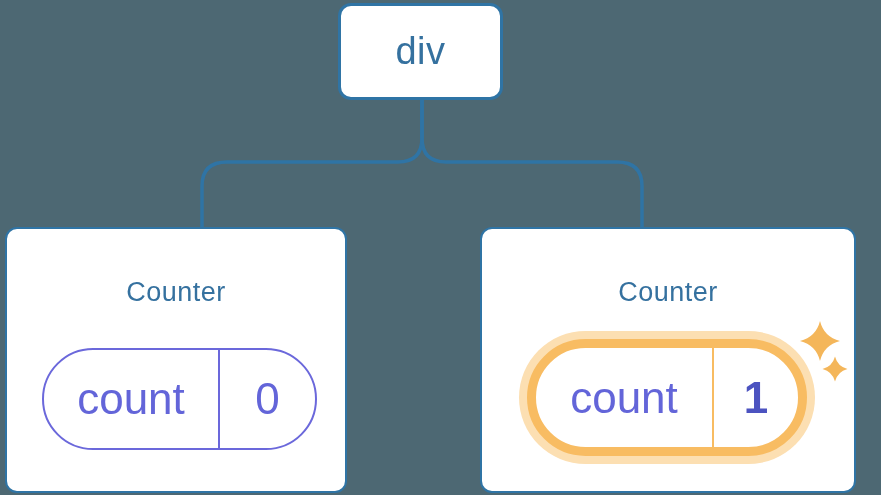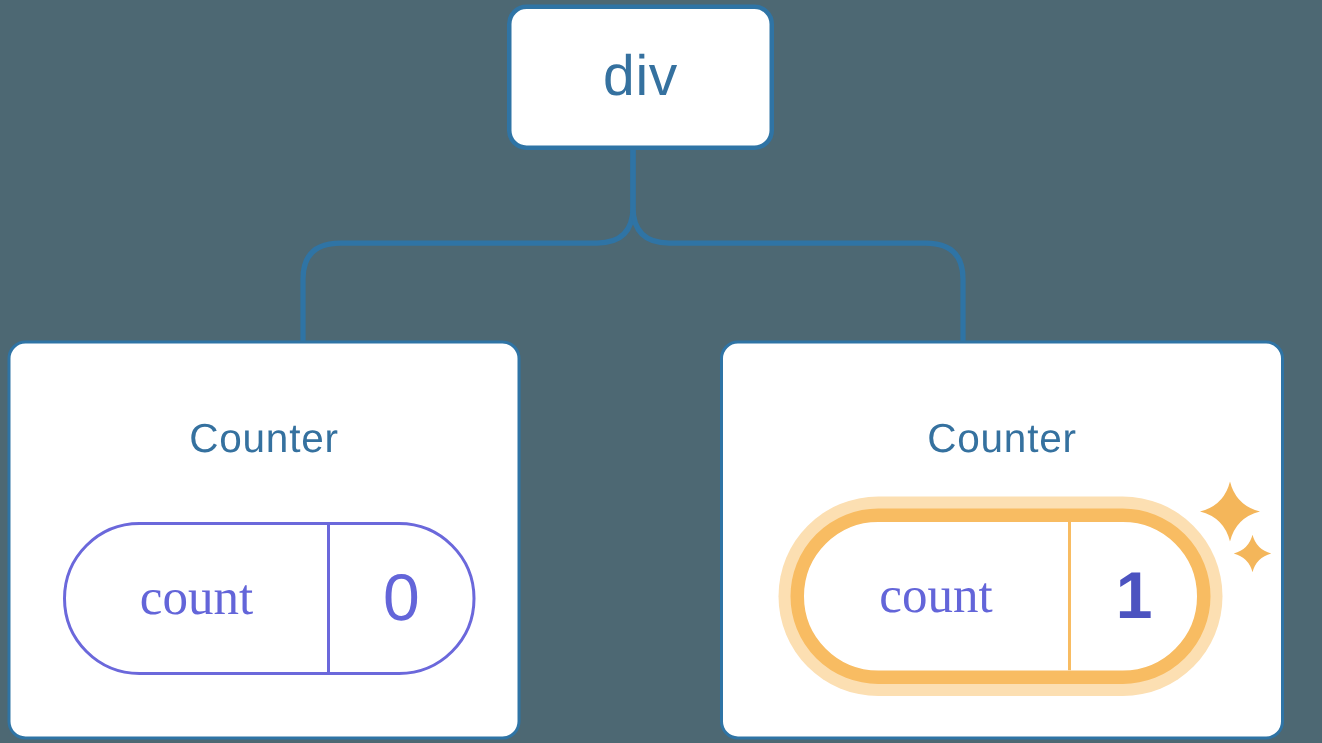--- a/index.html
+++ b/index.html
@@ -34,21 +34,21 @@
   }
   .connector {
     fill: none;
     stroke: var(--line-blue, #2F74A5);
     stroke-width: 3.5;
     stroke-linecap: round;
   }
   .root-node {
     position: absolute;
     left: 338px; top: 3px;
-    width: 178px; height: 97px;
+    width: 165px; height: 97px;
     box-sizing: border-box;
     background: var(--card-bg, #fff);
     border: 3px solid var(--line-blue, #2F74A5);
     border-radius: 13px;
     display: flex; align-items: center; justify-content: center;
   }
   .root-label {
     font-size: 38px;
     font-weight: 500;
     color: var(--text-blue, #35719F);
@@ -88,23 +88,22 @@
     border: 2px solid var(--state-purple-border, #6B68DB);
   }
   .pill-highlight {
     left: 45px; top: 110px;
     width: 280px; height: 117px;
     border: 9px solid var(--highlight-orange, #F8BC62);
     box-shadow: 0 0 0 8px var(--highlight-halo, #FCDFB2);
   }
   .pill-key {
     display: flex; align-items: center; justify-content: center;
-    font-size: 34px;
+    font-size: 44px;
     color: var(--state-purple, #6365D9);
-    font-family: Liberation Serif, serif;
   }
   .pill-normal   .pill-key { width: 174px; }
   .pill-highlight .pill-key { width: 176px; }
   .pill-divider { width: 0; }
   .pill-normal   .pill-divider { border-left: 2px solid var(--state-purple-border, #6B68DB); }
   .pill-highlight .pill-divider { border-left: 2px solid var(--highlight-orange, #F8BC62); }
   .pill-value {
     flex: 1;
     display: flex; align-items: center; justify-content: center;
     font-size: 44px;

